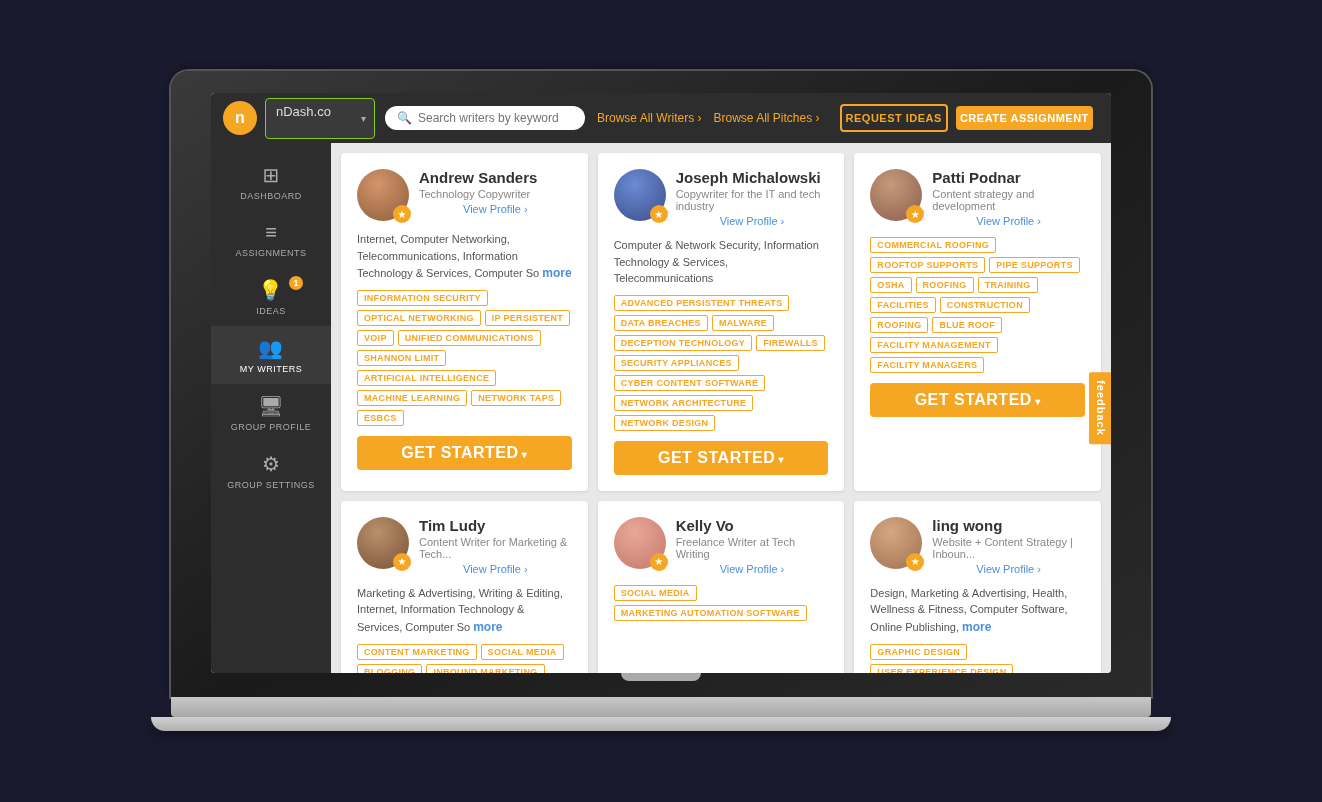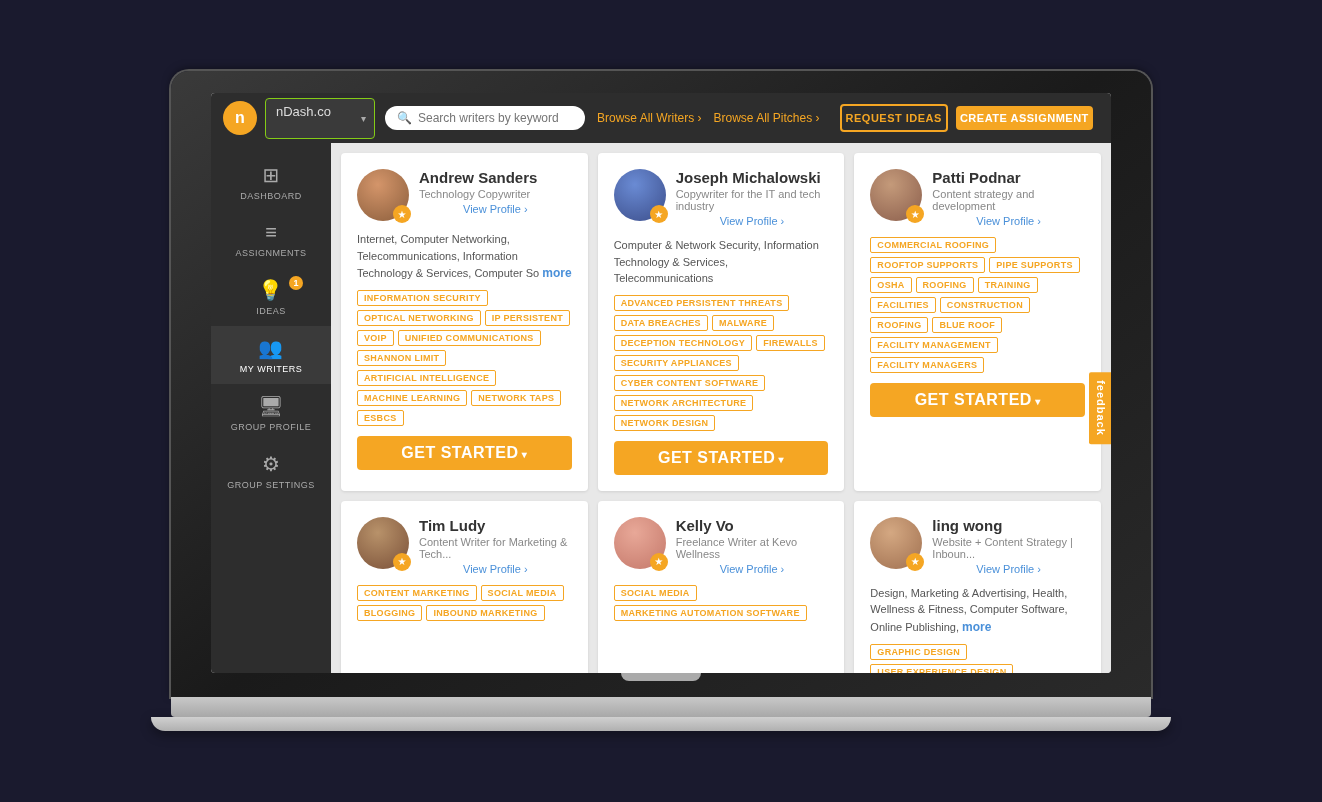--- a/index.html
+++ b/index.html
@@ -508,39 +508,42 @@
                   <div class="avatar-wrap">
                     <div class="avatar-circle av-guy1"></div>
                     <div class="star-badge">★</div>
                   </div>
                   <div class="writer-info">
                     <div class="writer-name">Tim Ludy</div>
                     <div class="writer-title">Content Writer for Marketing &amp; Tech...</div>
                     <div class="view-profile">View Profile</div>
                   </div>
                 </div>
+                <div class="writer-expertise">
+                  Marketing &amp; Advertising, Writing &amp; Editing, Internet, Information Technology &amp; Services, Computer So <span class="more-link">more</span>
+                </div>
                 <div class="tags-container">
                   <span class="tag">CONTENT MARKETING</span>
                   <span class="tag">SOCIAL MEDIA</span>
                   <span class="tag">BLOGGING</span>
                   <span class="tag">INBOUND MARKETING</span>
 
                 </div>
 
               </div>
 
               <div class="writer-card">
                 <div class="card-header">
                   <div class="avatar-wrap">
                     <div class="avatar-circle av-woman2"></div>
                     <div class="star-badge">★</div>
                   </div>
                   <div class="writer-info">
                     <div class="writer-name">Kelly Vo</div>
-                    <div class="writer-title">Freelance Writer at Kevo Wellness</div>
+                    <div class="writer-title">Freelance Writer at Tech Writing</div>
                     <div class="view-profile">View Profile</div>
                   </div>
                 </div>
                 <div class="tags-container">
                   <span class="tag">SOCIAL MEDIA</span>
                   <span class="tag">MARKETING AUTOMATION SOFTWARE</span>
 
                 </div>
 
               </div>

